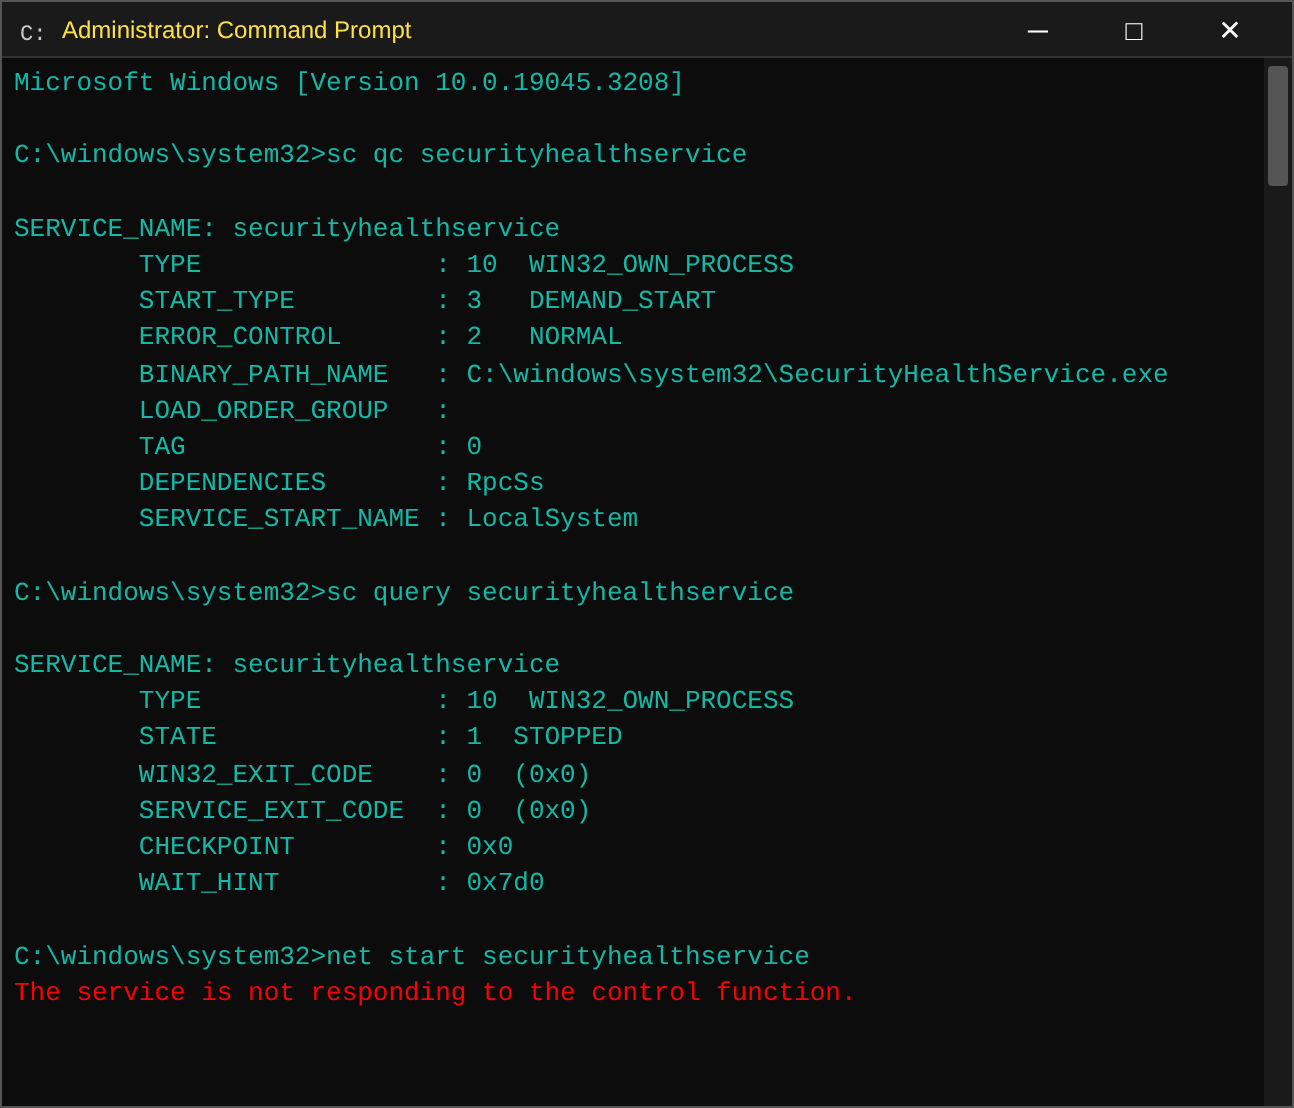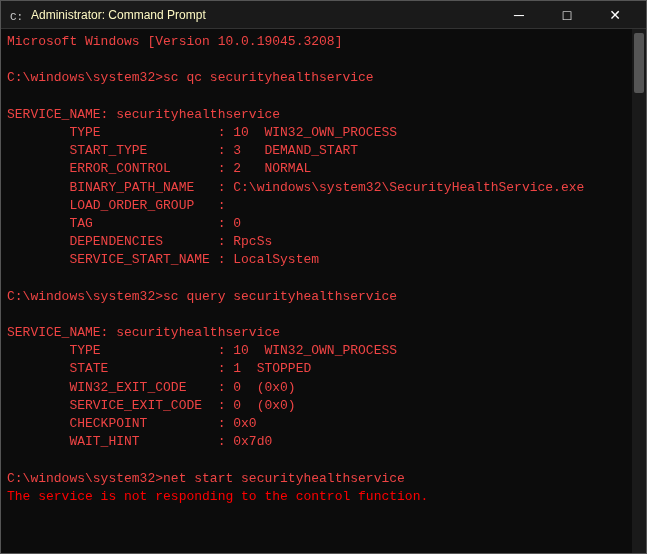--- a/index.html
+++ b/index.html
@@ -31,21 +31,21 @@
     }
 
     .titlebar-icon {
       width: 16px;
       height: 16px;
       margin-right: 6px;
       flex-shrink: 0;
     }
 
     .titlebar-title {
-      color: #fef9c3;
+      color: #fde047;
       font-size: 12px;
       font-family: 'Segoe UI', Arial, sans-serif;
       flex: 1;
     }
 
     .titlebar-buttons {
       display: flex;
       gap: 2px;
     }
 
@@ -96,21 +96,21 @@
       position: absolute;
       top: 2px;
       height: 60px;
     }
 
     .error-line {
       color: #ff0000;
     }
 
     .normal-line {
-      color: #ef4444;
+      color: #14b8a6;
     }
   </style>
 </head>
 <body>
 
 <div class="window">
   <div class="titlebar">
 
     <svg class="titlebar-icon" viewBox="0 0 16 16" fill="none">
       <rect width="16" height="16" fill="#1a1a1a"></rect>

